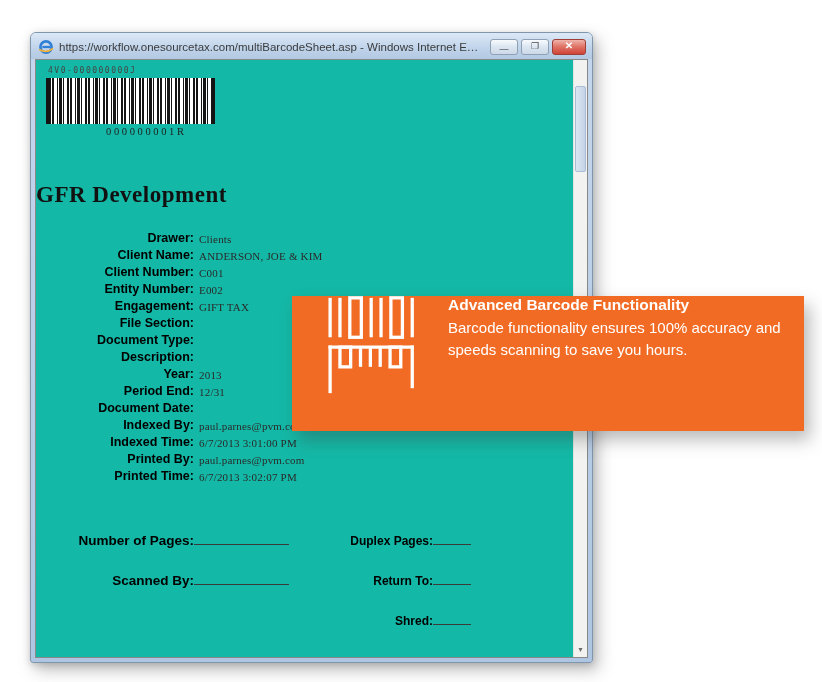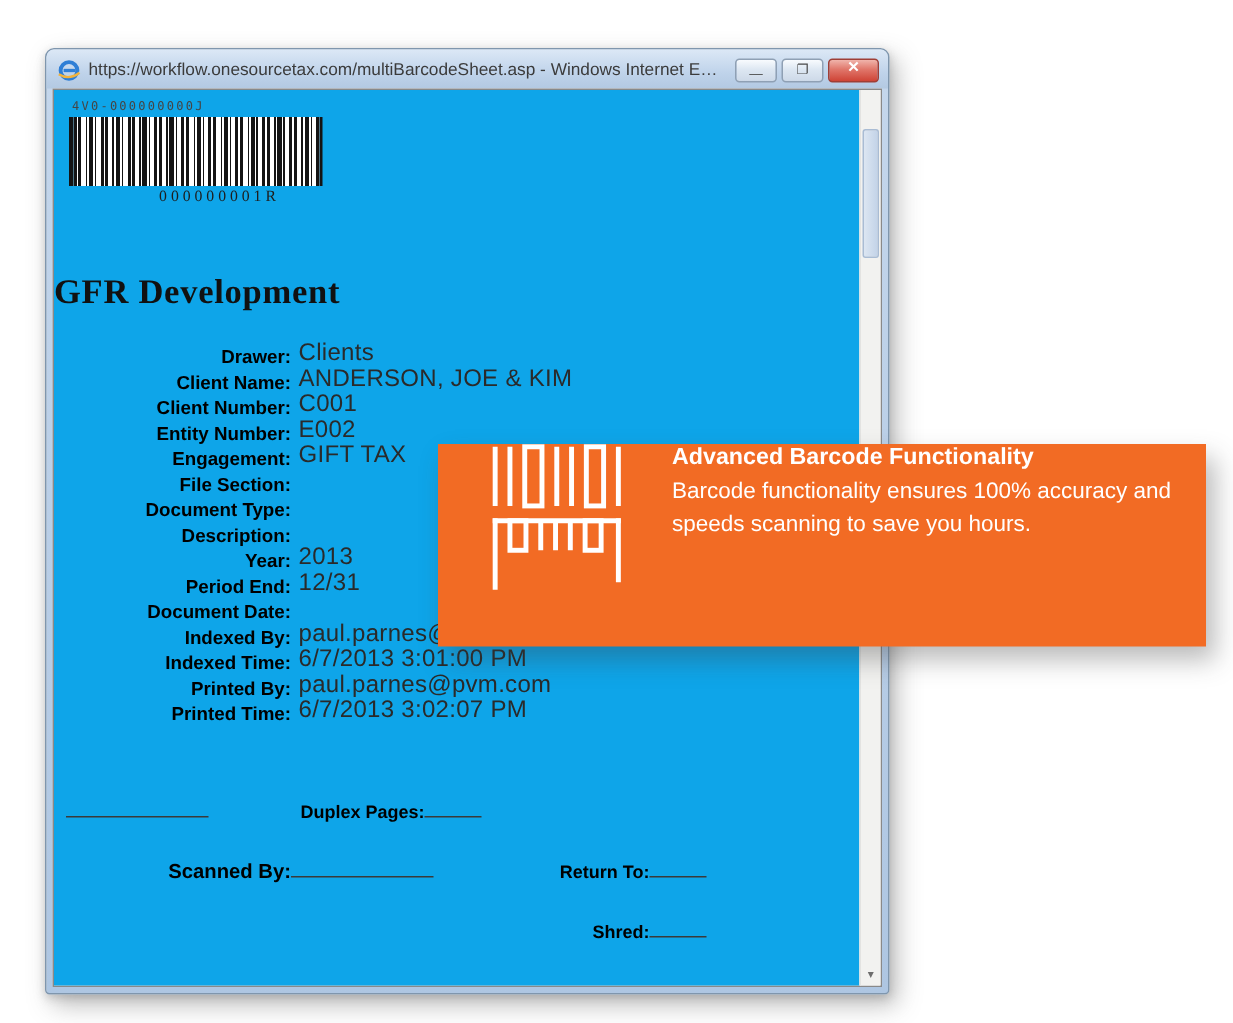--- a/index.html
+++ b/index.html
@@ -39,21 +39,21 @@
     color:#fff;font-weight:bold;font-size:10px;
   }
   .wbtn .glyph{line-height:1;transform:translateY(-1px);}
   .wbtn.min .glyph{transform:translateY(2px);}
 
   
   .content{
     position:absolute;left:4px;right:4px;top:26px;bottom:4px;
     background:#ffffff;border:1px solid #898989;display:flex;
   }
-  .page{flex:1;position:relative;overflow:hidden;background:#0ea5e9;}
+  .page{flex:1;position:relative;overflow:hidden;background:#14b8a6;}
 
   
   .scrollbar{
     width:13px;flex:0 0 13px;background:#f2f2f0;border-left:1px solid #e3e3e1;
     position:relative;
   }
   .scroll-thumb{
     position:absolute;left:1px;right:1px;top:26px;height:84px;
     background:linear-gradient(90deg,#dce6f2,#c3d3e8);
     border:1px solid #a9bcd4;border-radius:2px;
@@ -87,21 +87,21 @@
     position:absolute;left:0;right:0;top:122px;
     font-family:"Liberation Serif", serif;font-weight:bold;font-size:23px;
     color:#111;letter-spacing:.5px;
   }
   .fields{position:absolute;left:8px;top:168px;right:8px;}
   .frow{display:flex;align-items:flex-end;height:17px;}
   .lbl{
     width:150px;flex:0 0 150px;text-align:right;font-weight:bold;
     font-size:12.5px;color:#000;
   }
-  .val{margin-left:5px;font-size:16px;color:#2a2a2a;letter-spacing:.2px;}
+  .val{margin-left:5px;font-size:11px;color:#2a2a2a;letter-spacing:.2px;font-family:Liberation Serif, serif;}
 
   
   .fillform{position:absolute;left:8px;top:470px;right:8px;}
   .form-row{display:flex;align-items:baseline;margin-bottom:21px;height:19px;}
   .fl{width:150px;flex:0 0 150px;text-align:right;font-weight:bold;font-size:13.5px;color:#000;}
   .u-long{width:95px;flex:0 0 95px;border-bottom:1.6px solid #3a3a3a;height:14px;}
   .fr{width:144px;flex:0 0 144px;text-align:right;font-weight:bold;font-size:12px;color:#000;}
   .u-short{width:38px;flex:0 0 38px;border-bottom:1.6px solid #3a3a3a;height:14px;}
 
   
@@ -210,20 +210,21 @@
             <span class="val">paul.parnes@pvm.com</span>
           </div>
         <div class="frow">
             <span class="lbl">Printed Time:</span>
             <span class="val">6/7/2013 3:02:07 PM</span>
           </div>
       </div>
 
       <div class="fillform">
         <div class="form-row">
+          <span class="fl">Number of Pages:</span>
           <span class="u-long"></span>
           <span class="fr">Duplex Pages:</span>
           <span class="u-short"></span>
         </div>
         <div class="form-row">
           <span class="fl">Scanned By:</span>
           <span class="u-long"></span>
           <span class="fr">Return To:</span>
           <span class="u-short"></span>
         </div>

